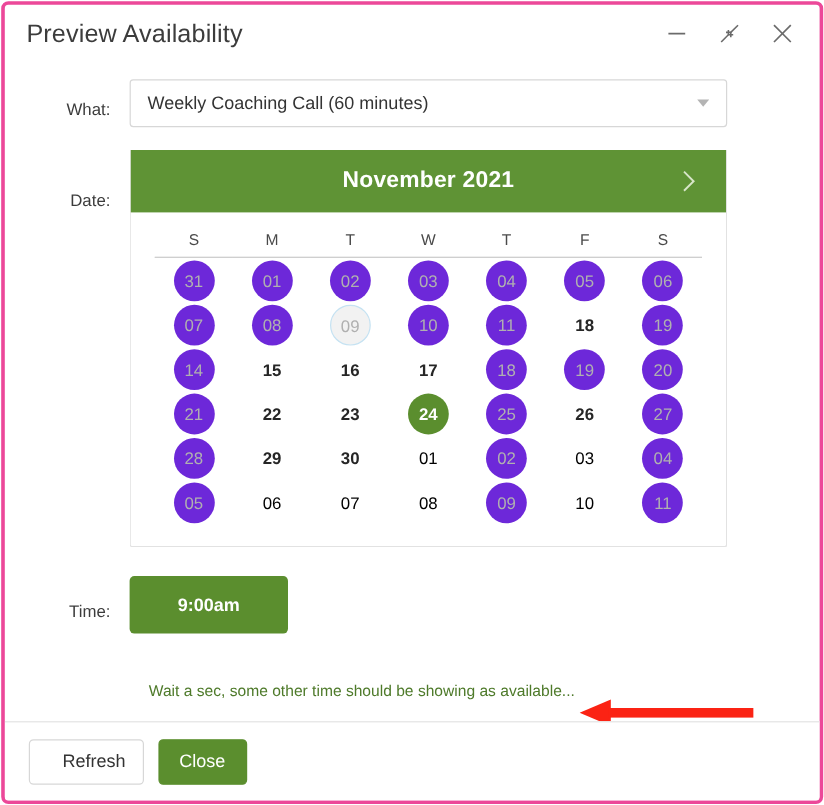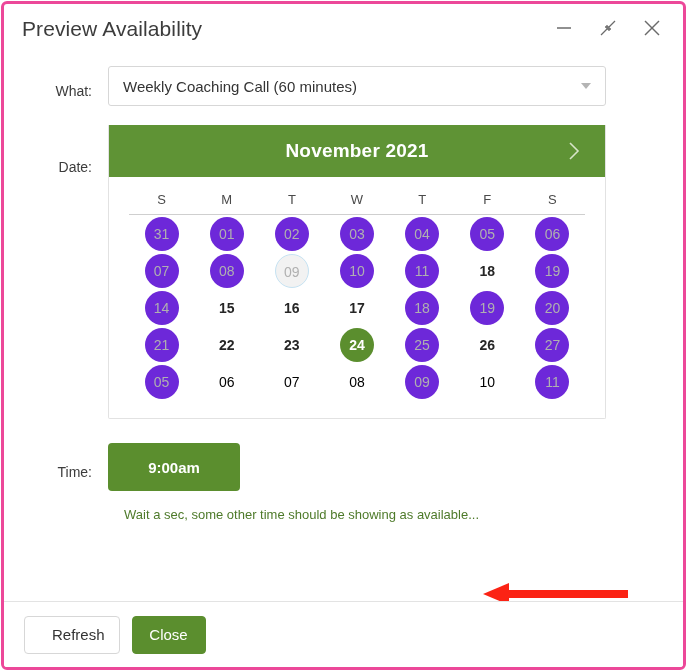--- a/index.html
+++ b/index.html
@@ -209,21 +209,21 @@
     font-size: 15px;
     font-weight: bold;
     display: flex;
     align-items: center;
     justify-content: center;
     cursor: pointer;
   }
 
   
   .row-note {
-    margin-top: 16px;
+    margin-top: 40px;
     display: flex;
     align-items: center;
   }
   .note-spacer { width: 120px; flex: 0 0 auto; }
   .note-text {
     font-size: 13px;
     color: #4e7a2a;
   }
 
   
@@ -430,20 +430,43 @@
                   </td>
                   <td>
                     <span class="day available">26</span>
                   </td>
                   <td>
                     <span class="day muted">27</span>
                   </td>
                 </tr>
                 <tr>
                   <td>
+                    <span class="day muted">28</span>
+                  </td>
+                  <td>
+                    <span class="day available">29</span>
+                  </td>
+                  <td>
+                    <span class="day available">30</span>
+                  </td>
+                  <td>
+                    <span class="day plain">01</span>
+                  </td>
+                  <td>
+                    <span class="day muted">02</span>
+                  </td>
+                  <td>
+                    <span class="day plain">03</span>
+                  </td>
+                  <td>
+                    <span class="day muted">04</span>
+                  </td>
+                </tr>
+                <tr>
+                  <td>
                     <span class="day muted">05</span>
                   </td>
                   <td>
                     <span class="day plain">06</span>
                   </td>
                   <td>
                     <span class="day plain">07</span>
                   </td>
                   <td>
                     <span class="day plain">08</span>

